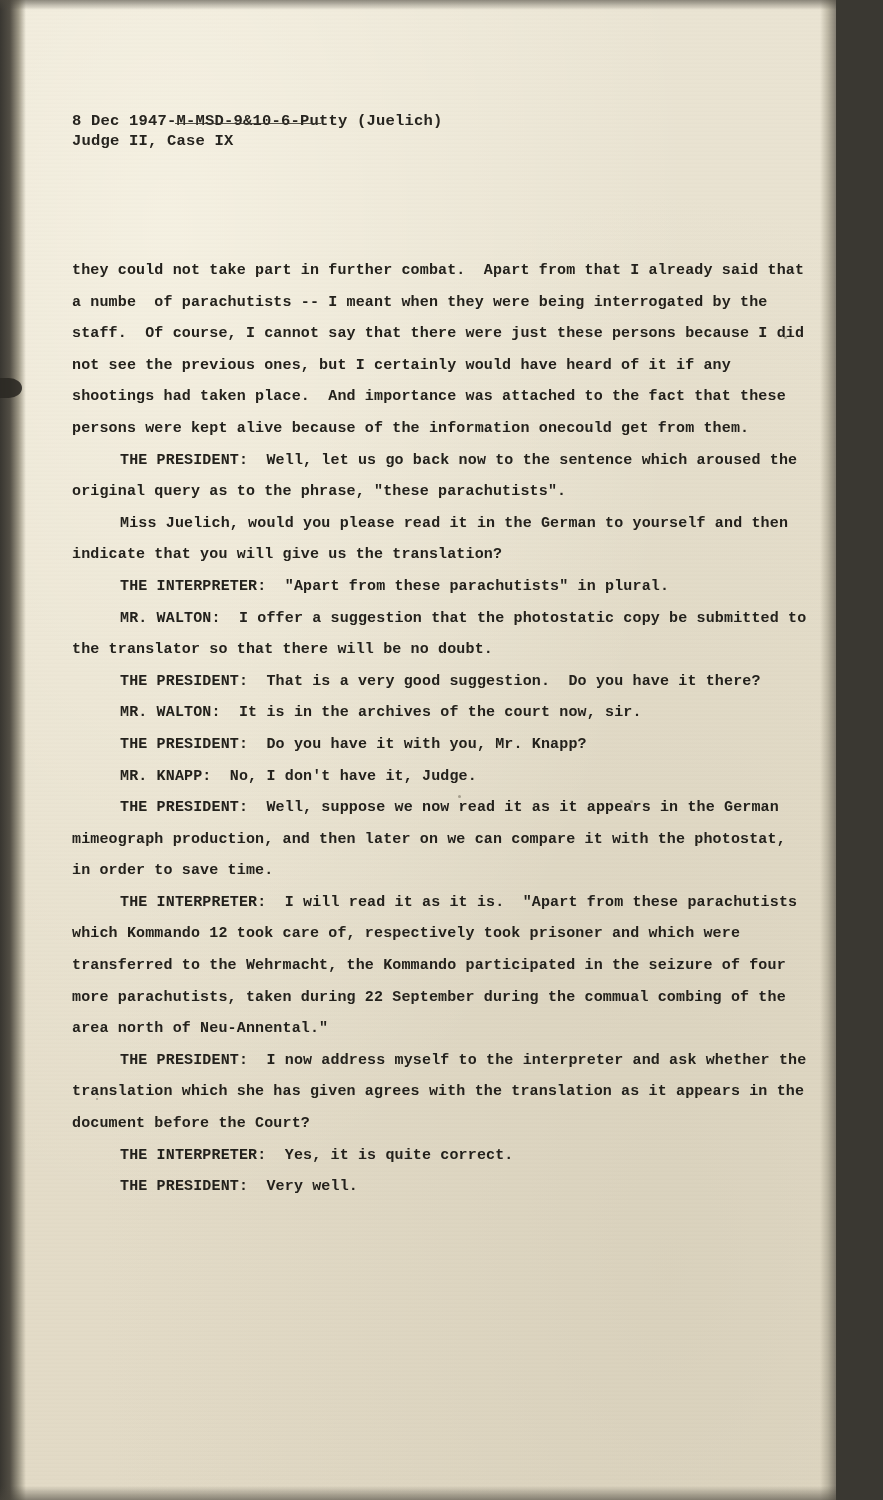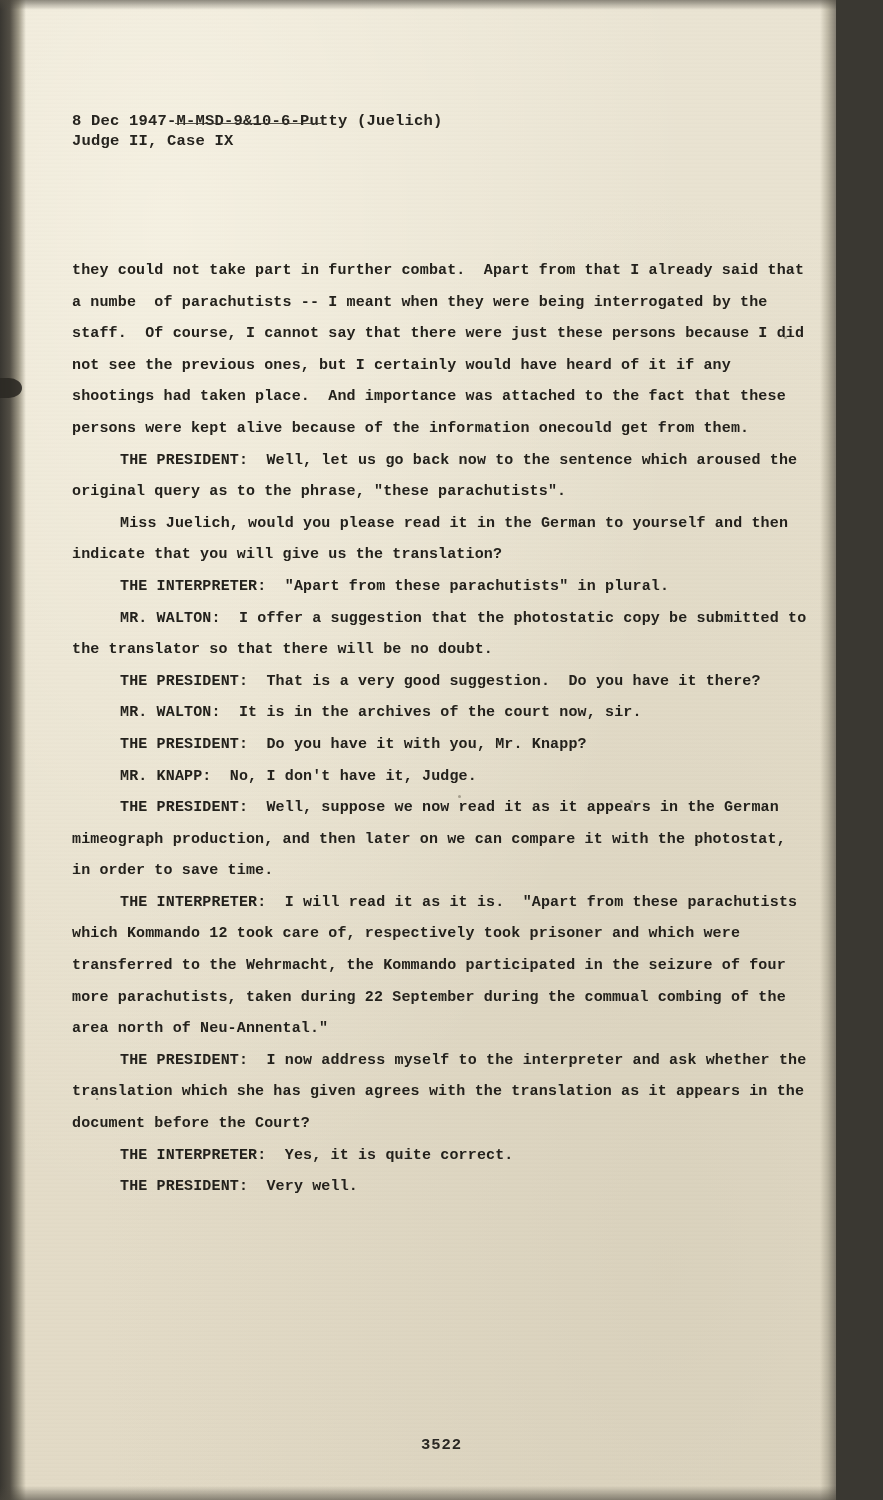--- a/index.html
+++ b/index.html
@@ -142,21 +142,20 @@
   <div id="notch"></div>
 
   <div id="content">
 
     <div class="head" id="head-line1">8 Dec 1947-M-MSD-9&amp;10-6-Putty (Juelich)</div>
     <div id="head-strike"></div>
     <div class="head" id="head-line2">Judge II, Case IX</div>
 
     <div id="body-text"><div class="para">they could not take part in further combat.  Apart from that I already said that a numbe  of parachutists -- I meant when they were being interrogated by the staff.  Of course, I cannot say that there were just these persons because I did not see the previous ones, but I certainly would have heard of it if any shootings had taken place.  And importance was attached to the fact that these persons were kept alive because of the information onecould get from them.</div><div class="para indent">THE PRESIDENT:  Well, let us go back now to the sentence which aroused the original query as to the phrase, "these parachutists".</div><div class="para indent">Miss Juelich, would you please read it in the German to yourself and then indicate that you will give us the translation?</div><div class="para indent">THE INTERPRETER:  "Apart from these parachutists" in plural.</div><div class="para indent">MR. WALTON:  I offer a suggestion that the photostatic copy be submitted to the translator so that there will be no doubt.</div><div class="para indent">THE PRESIDENT:  That is a very good suggestion.  Do you have it there?</div><div class="para indent">MR. WALTON:  It is in the archives of the court now, sir.</div><div class="para indent">THE PRESIDENT:  Do you have it with you, Mr. Knapp?</div><div class="para indent">MR. KNAPP:  No, I don't have it, Judge.</div><div class="para indent">THE PRESIDENT:  Well, suppose we now read it as it appears in the German mimeograph production, and then later on we can compare it with the photostat, in order to save time.</div><div class="para indent">THE INTERPRETER:  I will read it as it is.  "Apart from these parachutists which Kommando 12 took care of, respectively took prisoner and which were transferred to the Wehrmacht, the Kommando participated in the seizure of four more parachutists, taken during 22 September during the commual combing of the area north of Neu-Annental."</div><div class="para indent">THE PRESIDENT:  I now address myself to the interpreter and ask whether the translation which she has given agrees with the translation as it appears in the document before the Court?</div><div class="para indent">THE INTERPRETER:  Yes, it is quite correct.</div><div class="para indent">THE PRESIDENT:  Very well.</div></div>
 
-    <div id="page-number">3522</div>
   </div>
 
   <div id="grain"></div>
 
   <div class="speck" style="left:784px; top:336px; width:3px; height:3px;"></div>
   <div class="speck" style="left:458px; top:795px; width:3px; height:3px;"></div>
   <div class="speck" style="left:630px; top:800px; width:3px; height:3px;"></div>
   <div class="speck" style="left:96px; top:1098px; width:2px; height:2px;"></div>
 </div>
 

